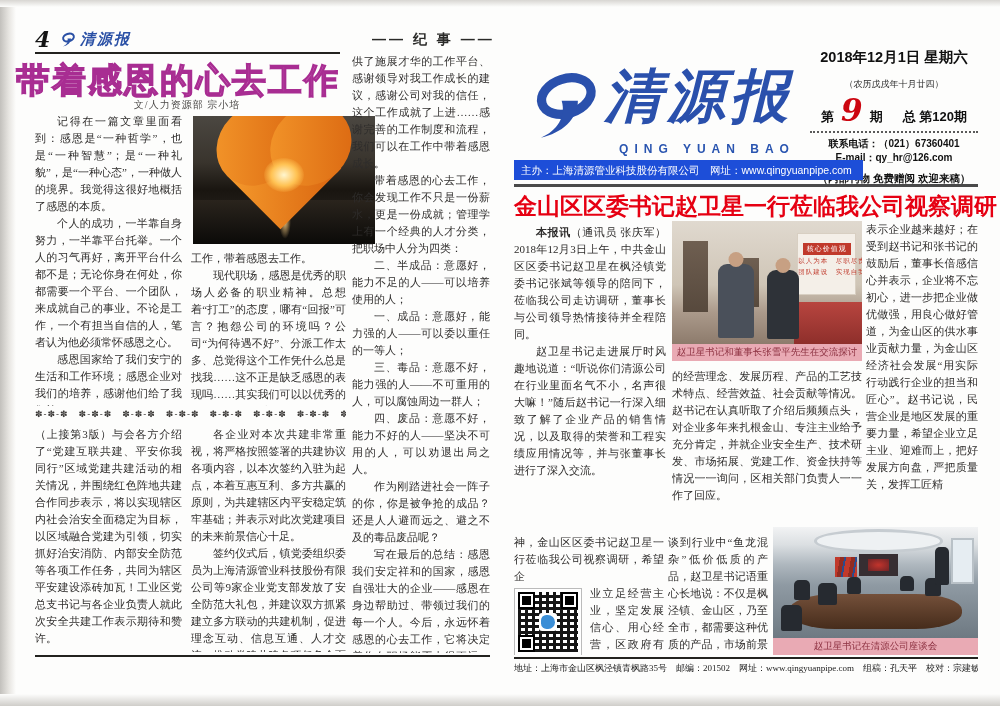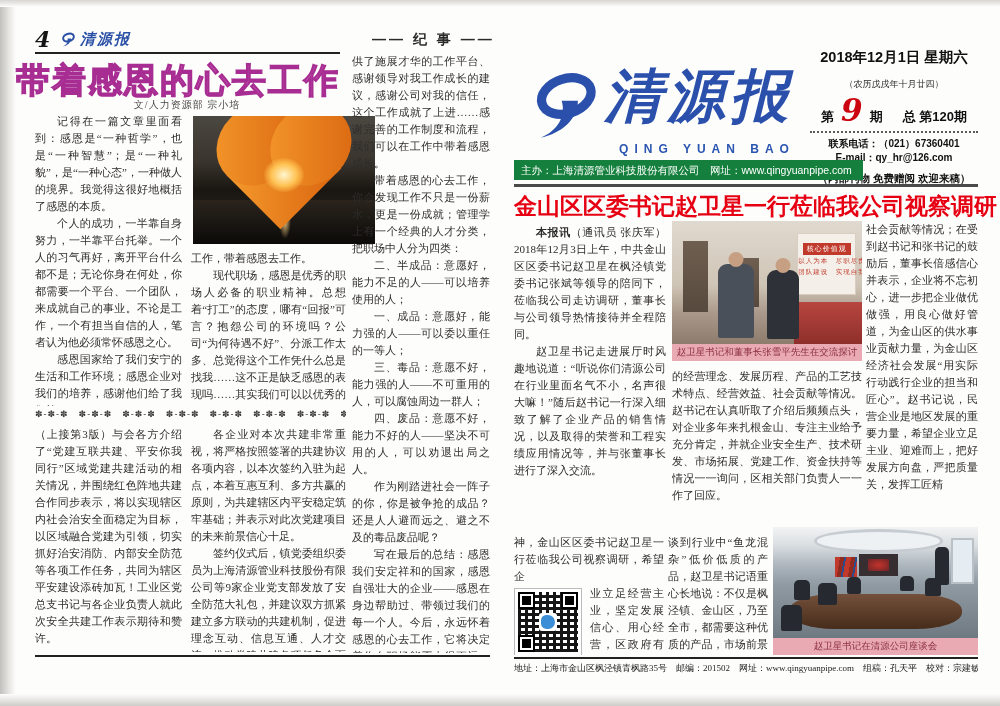--- a/index.html
+++ b/index.html
@@ -44,21 +44,21 @@
            color:#2a50ac;letter-spacing:5px;white-space:nowrap;}
   .rp-pinyin{font-weight:bold;font-size:12px;color:#2a55b0;letter-spacing:6px;text-align:center;}
   .mast-info{width:168px;text-align:center;color:#101010;}
   .mi-date{font-weight:bold;font-size:14.5px;white-space:nowrap;}
   .mi-lunar{font-size:9px;margin-top:11px;color:#2b2b2b;}
   .mi-issue{margin-top:6px;display:flex;justify-content:center;align-items:baseline;gap:7px;font-weight:bold;font-size:13px;}
   .mi-issue .big9{font-family:"DejaVu Serif",serif;font-style:italic;font-size:31px;color:#cc0610;line-height:26px;}
   .mi-dots{border-top:2px dotted #5a5a5a;margin:5px 0 4px;}
   .mi-line{font-size:10px;font-weight:bold;white-space:nowrap;}
   .mi-note{font-size:10.5px;font-weight:bold;margin-top:7px;white-space:nowrap;}
-  .org-bar{background:#15803d;color:#fff;font-size:10.5px;line-height:20px;padding-left:7px;white-space:nowrap;overflow:hidden;}
+  .org-bar{background:#1d4ed8;color:#fff;font-size:10.5px;line-height:20px;padding-left:7px;white-space:nowrap;overflow:hidden;}
   .rp-headline{font-weight:800;font-size:23px;color:#e60012;text-align:center;white-space:nowrap;
                font-family:"Liberation Sans",sans-serif;}
   .photo-cap{background:#e9aab4;color:#8c3040;font-size:9.5px;text-align:center;line-height:17px;height:17px;
              font-family:"Liberation Serif",serif;white-space:nowrap;overflow:hidden;}
   
   .ph-hall{background:linear-gradient(180deg,#e0d9cf 0%,#cfc5b6 52%,#ab9a8b 74%,#8d7b6c 100%);}
   .hall-door{background:linear-gradient(#6f5f51,#57493d);}
   .values-board{background:#f4efe8;border:1px solid #d8cfc2;text-align:center;padding-top:3px;}
   .vb-chip{display:inline-block;background:#c0392b;color:#fff;font-size:7px;padding:1px 4px;letter-spacing:1px;}
   .vb-line{font-size:6.5px;color:#c0392b;margin-top:2px;letter-spacing:1px;white-space:nowrap;}
@@ -200,21 +200,21 @@
       <div class="c man" style="left:24%;bottom:5%;width:19%;height:60%;background:#4a505a;"></div>
       <div class="c man" style="left:50%;bottom:4%;width:17%;height:56%;background:#2e3238;"></div>
     </div>
     <div class="c photo-cap" style="left:672px;top:344px;width:190px;">赵卫星书记和董事长张雪平先生在交流探讨</div>
 
     <div class="c body-col" style="left:672px;top:368px;width:190px;height:162px;">
       <p class="ni">的经营理念、发展历程、产品的工艺技术特点、经营效益、社会贡献等情况。赵书记在认真听取了介绍后频频点头，对企业多年来扎根金山、专注主业给予充分肯定，并就企业安全生产、技术研发、市场拓展、党建工作、资金扶持等情况一一询问，区相关部门负责人一一作了回应。</p>
     </div>
 
     <div class="c body-col" style="left:866px;top:221px;width:112px;height:309px;">
-      <p class="ni">社会贡献等情况；在受到赵书记和张书记的鼓励后，董事长倍感信心并表示，企业将不忘初心，进一步把企业做优做强，用良心做好管道，为金山区的供水事业贡献力量，为金山区经济社会发展“用实际行动践行企业的担当和匠心”。赵书记说，民营企业是地区发展的重要力量，希望企业立足主业、迎难而上，把好发展方向盘，严把质量关，发挥工匠精</p>
+      <p class="ni">表示企业越来越好；在受到赵书记和张书记的鼓励后，董事长倍感信心并表示，企业将不忘初心，进一步把企业做优做强，用良心做好管道，为金山区的供水事业贡献力量，为金山区经济社会发展“用实际行动践行企业的担当和匠心”。赵书记说，民营企业是地区发展的重要力量，希望企业立足主业、迎难而上，把好发展方向盘，严把质量关，发挥工匠精</p>
     </div>
 
     <div class="c body-col" style="left:514px;top:534px;width:150px;height:121px;">
       <p class="ni">神，金山区区委书记赵卫星一行莅临我公司视察调研，希望企</p>
       <div class="qr-wrap">
         <div class="qr">
           <div class="qr-noise"></div>
           <div class="qr-eye" style="left:3px;top:3px;"></div>
           <div class="qr-eye" style="right:3px;top:3px;"></div>
           <div class="qr-eye" style="left:3px;bottom:3px;"></div>

